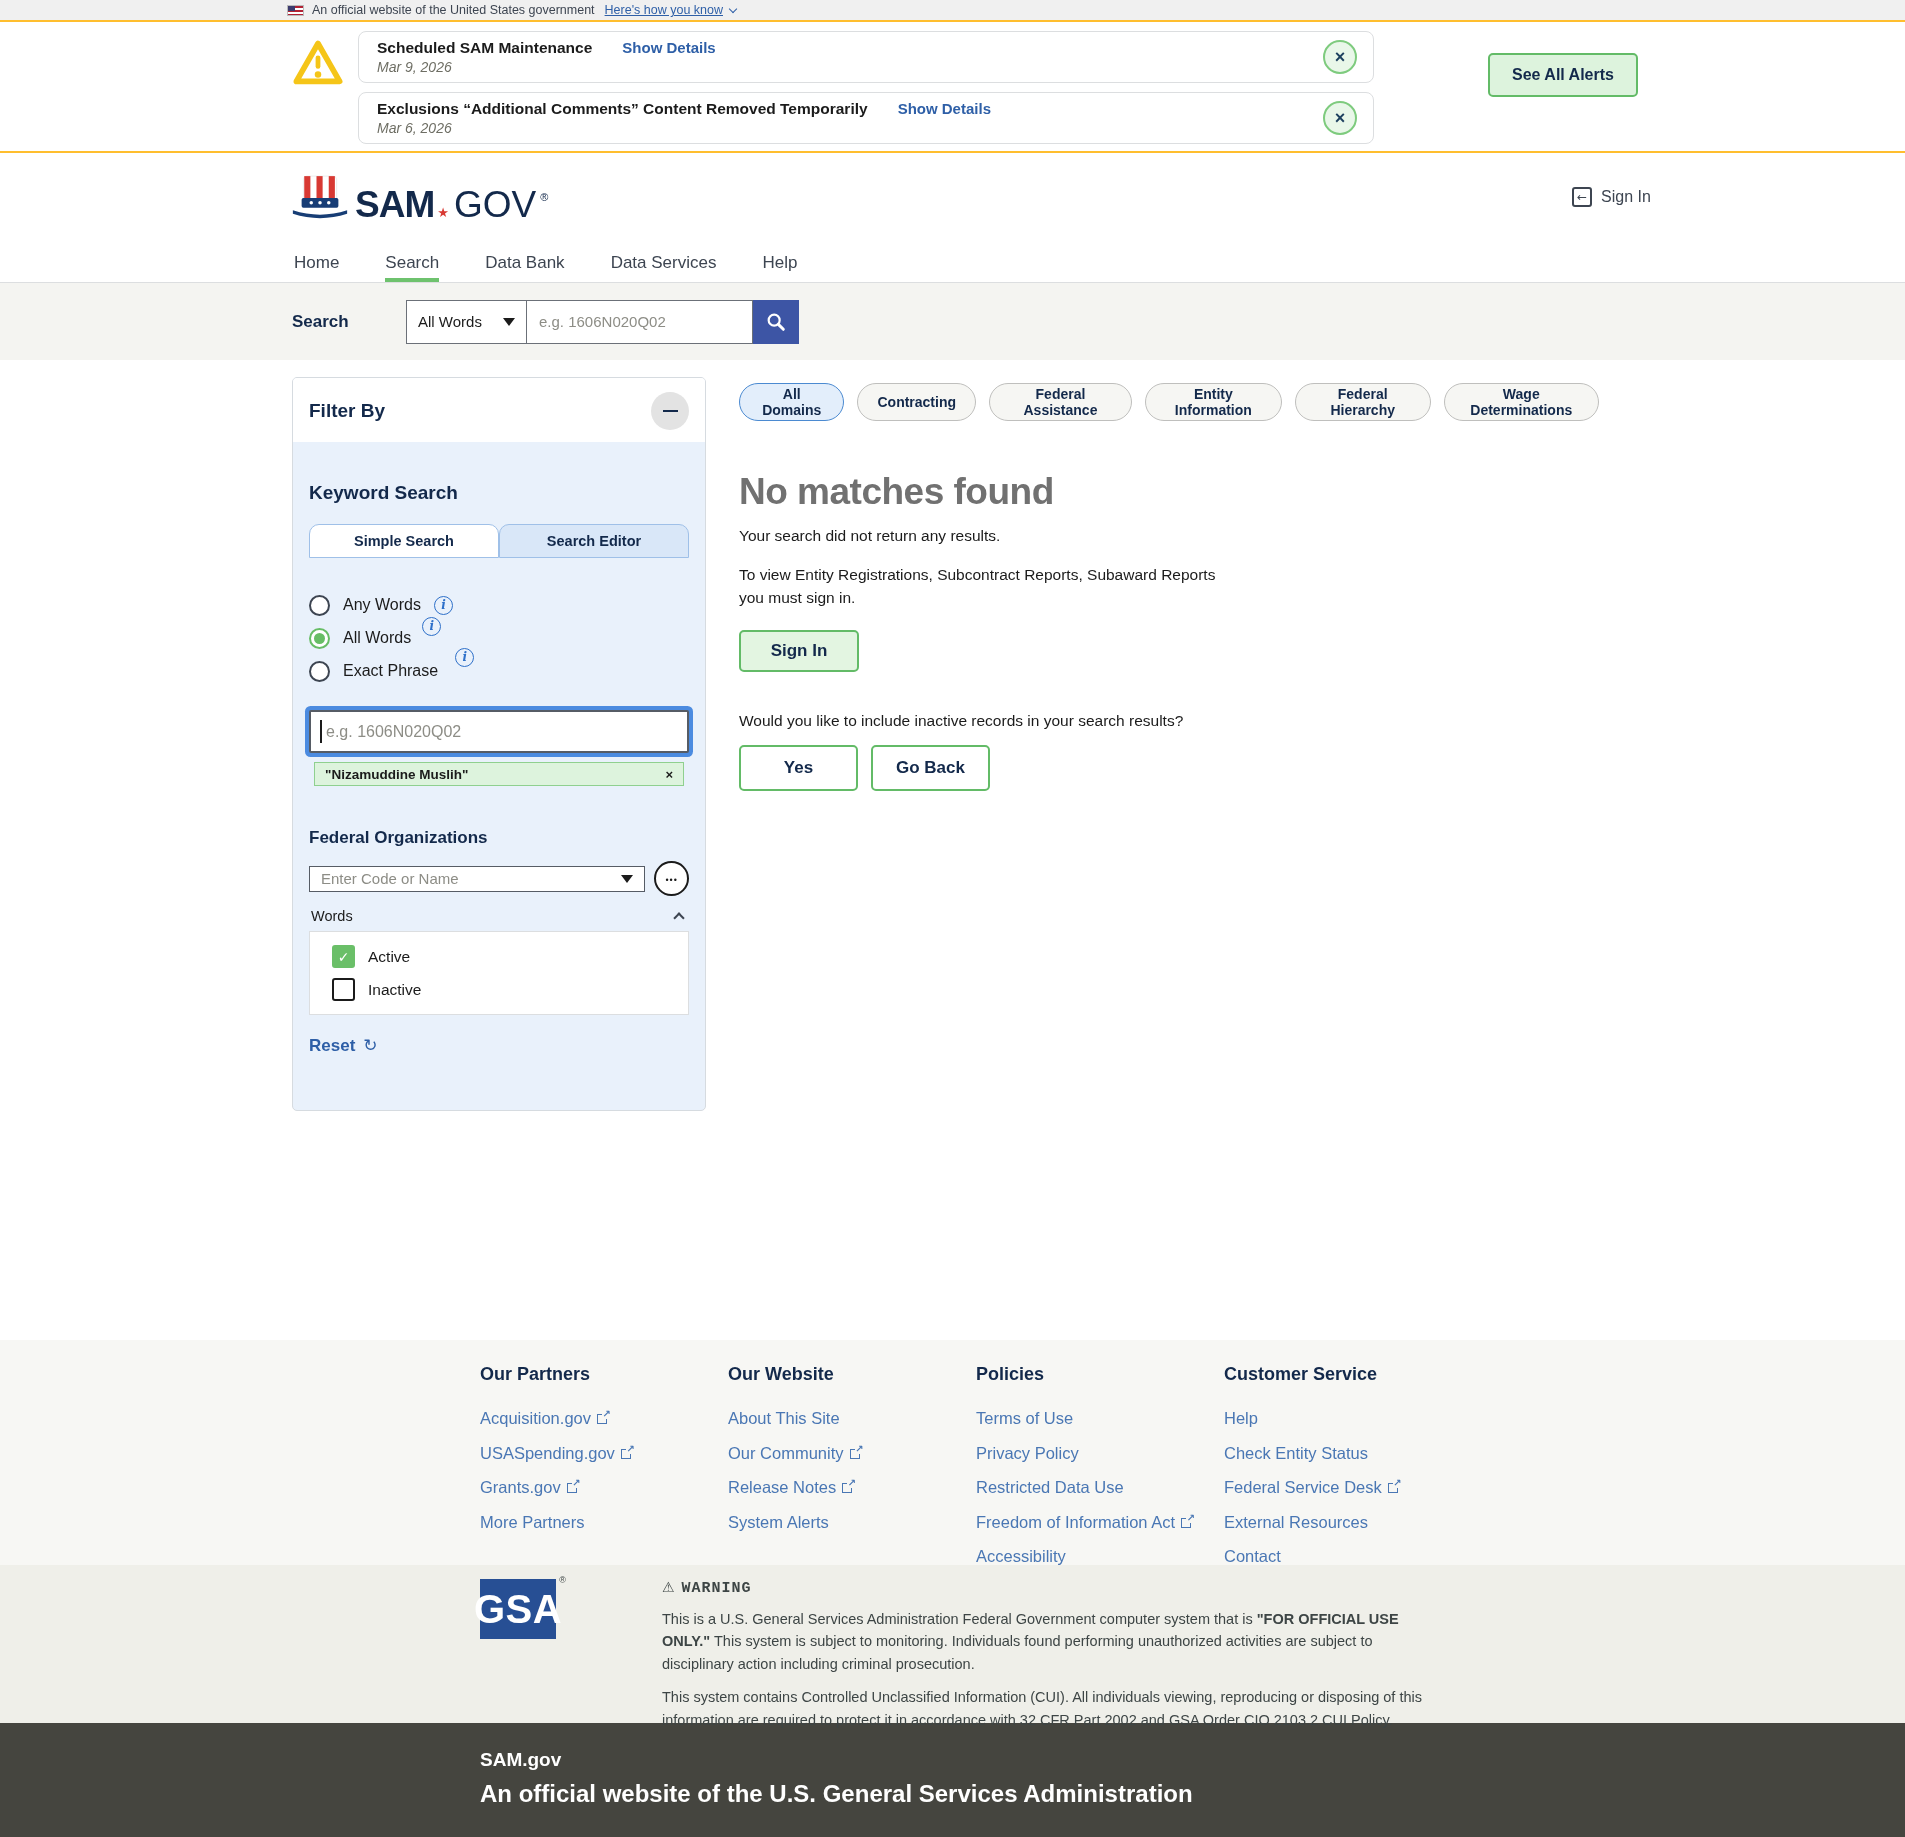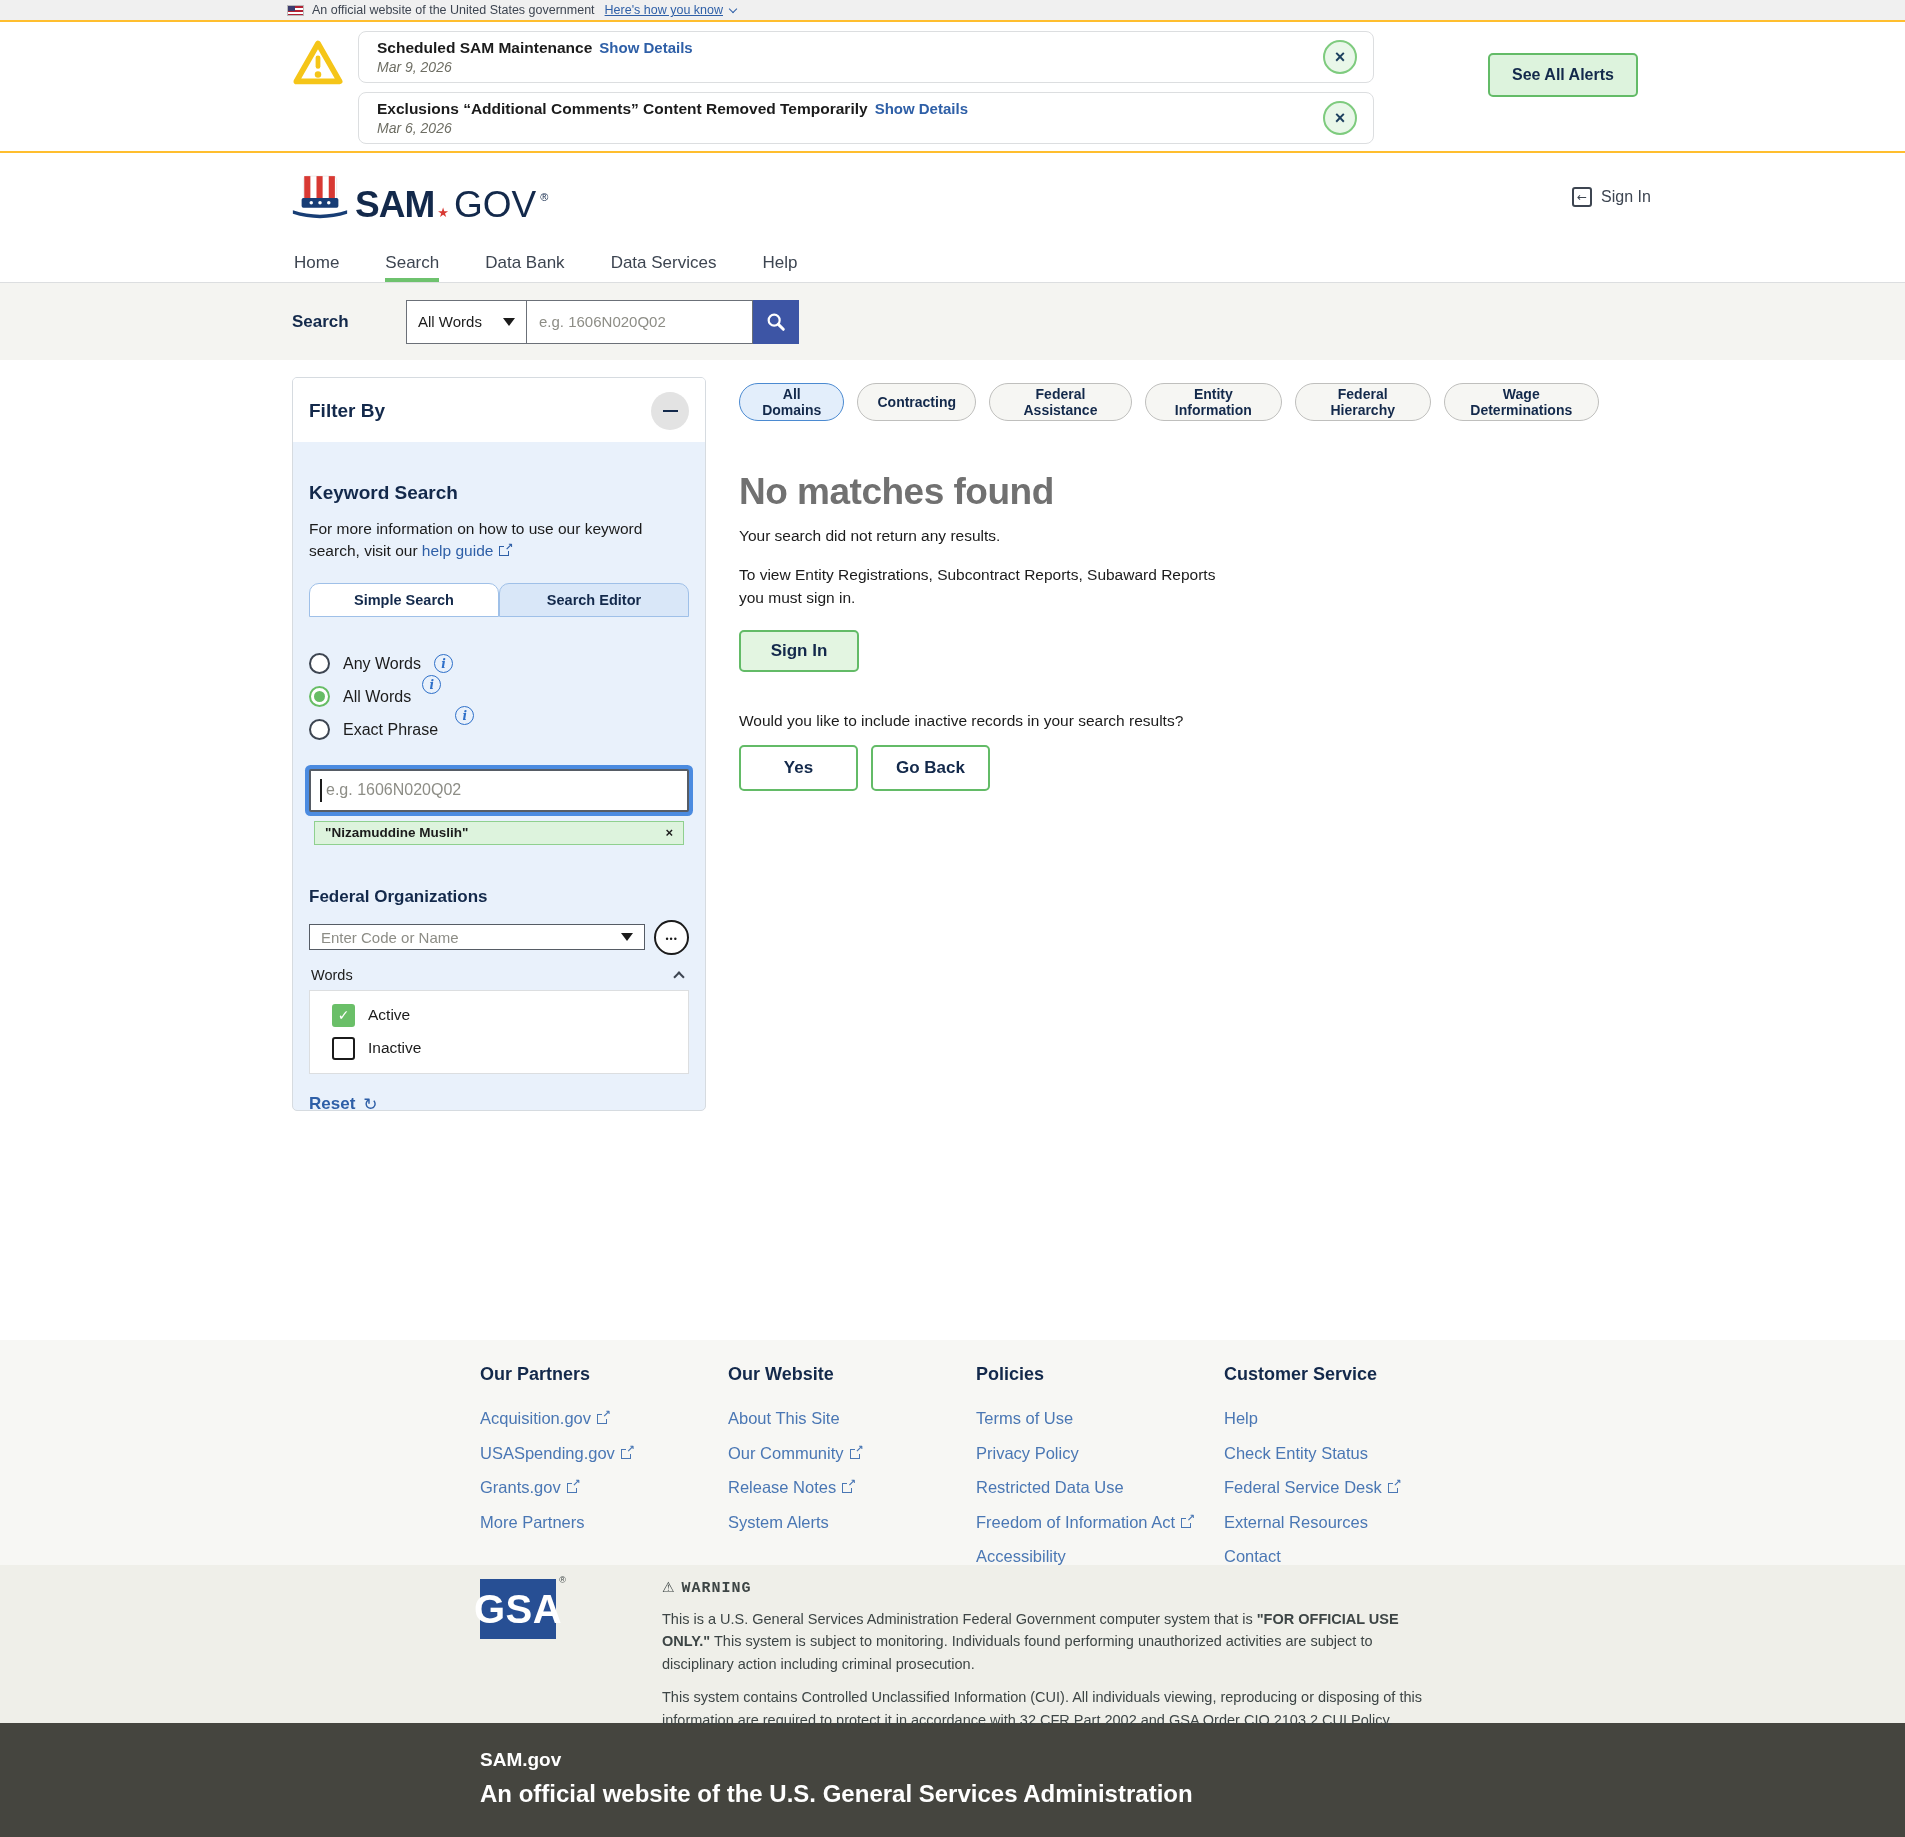--- a/index.html
+++ b/index.html
@@ -17,21 +17,21 @@
   .gb-text { margin-right:10px; }
   .gb-link { color:#2e5fa7; text-decoration:underline; }
   .chev-down { width:6px; height:6px; border-right:1.5px solid #2e5fa7; border-bottom:1.5px solid #2e5fa7;
     transform:rotate(45deg); display:inline-block; margin-left:7px; margin-bottom:3px; }
 
   
   .alerts { height:131px; background:#fff; border-bottom:2px solid #ffbe2e; position:relative; padding:9px 0 0 292px; display:flex; }
   .warn-tri { width:52px; margin-top:8px; margin-right:14px; flex:0 0 auto; }
   .alert-list { width:1016px; }
   .alert-card { position:relative; border:1px solid #dcdee0; border-radius:8px; padding:7px 70px 7px 18px; margin-bottom:9px; background:#fff; }
-  .alert-top { display:flex; align-items:baseline; gap:7px; }
+  .alert-top { display:flex; align-items:baseline; gap:30px; }
   .alert-title { font-weight:bold; font-size:15.5px; color:#1b1b1b; }
   .alert-details { font-weight:bold; font-size:15px; color:#2e5fa7; }
   .alert-date { font-style:italic; font-size:14px; color:#6e6e64; margin-top:2px; }
   .alert-close { position:absolute; right:16px; top:50%; transform:translateY(-50%);
     width:34px; height:34px; border-radius:50%; background:#e9f7e9; border:2px solid #7ecb7e;
     color:#1c3f5e; font-size:18px; line-height:1; display:flex; align-items:center; justify-content:center; }
   .x-icon::before { content:"×"; font-weight:bold; }
   .see-all { position:absolute; left:1488px; top:31px; padding:11px 22px; background:#ddf3dd;
     border:2px solid #63bb67; border-radius:5px; font-weight:bold; font-size:16px; color:#13294b; }
 
@@ -267,24 +267,20 @@
 
     <aside class="filter-panel">
       <div class="fp-header">
         <span class="fp-title">Filter By</span>
         <button class="collapse-btn">
             <span class="minus"></span>
           </button>
       </div>
       <div class="fp-body">
         <h3>Keyword Search</h3>
-        <p class="fp-info">
-          <span>For more information on how to use our keyword search, visit our</span>
-          <a class="help-link"><span>help guide</span><span class="ext"></span></a>
-        </p>
         <div class="kw-tabs">
           <div class="kw-tab active">Simple Search</div>
           <div class="kw-tab">Search Editor</div>
         </div>
         <div class="radio-group">
           <div class="radio-row">
             <span class="radio"></span>
             <span class="radio-label">Any Words</span>
             <span class="inf"></span>
           </div>

